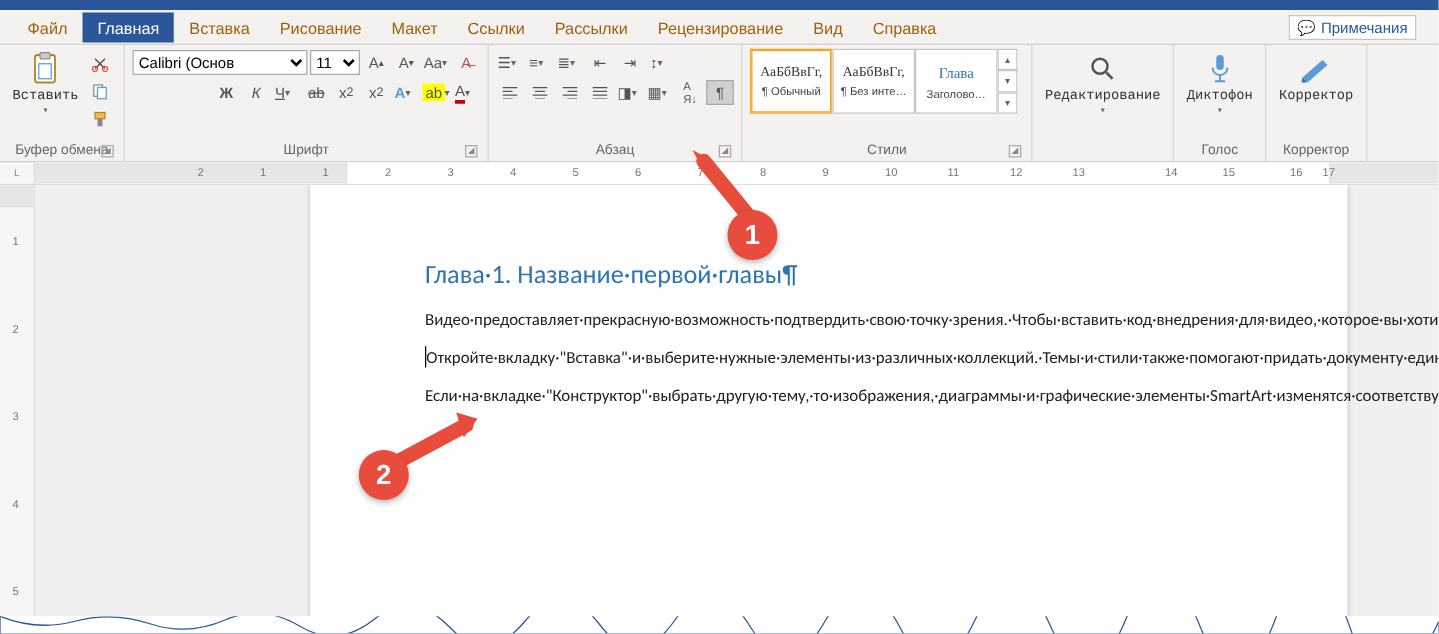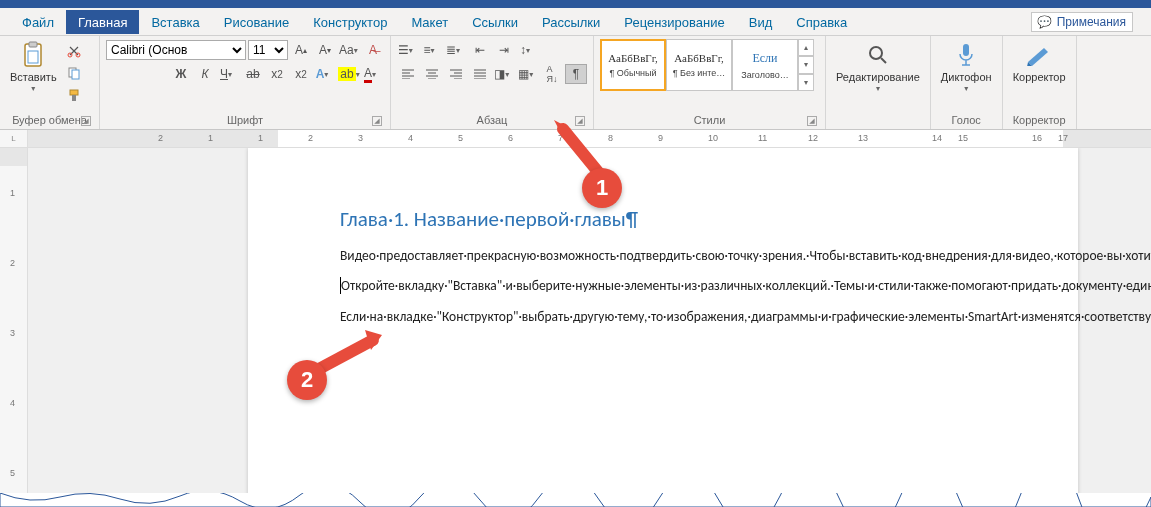--- a/index.html
+++ b/index.html
@@ -1,29 +1,29 @@
 <!DOCTYPE html>
 <html><head>
 <meta charset="utf-8">
 <style>
   * { box-sizing: border-box; margin: 0; padding: 0; }
   body { font-family: "Segoe UI", Tahoma, sans-serif; font-size: 12px; background: #fff; width: 1151px; height: 507px; overflow: hidden; position: relative; }
   .titlebar { height: 8px; background: #2b579a; }
   
   .tabs { display: flex; align-items: center; height: 28px; background: #f3f2f1; border-bottom: 1px solid #d0d0d0; padding-left: 10px; }
-  .tab { padding: 5px 12px 4px; color: #0369a1; cursor: pointer; font-size: 13px; }
+  .tab { padding: 5px 12px 4px; color: #a16207; cursor: pointer; font-size: 13px; }
   .tab.active { color: #fff; background: #2b579a; }
   .comments { margin-left: auto; margin-right: 18px; color: #2b579a; display: flex; align-items: center; gap: 4px; font-size: 12px; border:1px solid #c7c7c7; padding:2px 6px; background:#fff;}
   
   .ribbon { display: flex; height: 94px; background: #f3f2f1; border-bottom: 1px solid #c7c7c7; }
   .group { display: flex; flex-direction: column; justify-content: space-between; border-right: 1px solid #d6d6d6; padding: 3px 6px 1px; }
   .group-body { flex: 1; display: flex; align-items: flex-start; gap: 2px; }
   .group-label { text-align: center; font-size: 11px; color: #666; padding-bottom: 2px; position: relative; }
   .group-label .dlg { position: absolute; right: 2px; bottom: 2px; width: 10px; height: 10px; border: 1px solid #aaa; font-size:7px; line-height:8px; color:#888; }
-  .vbtn { display: flex; flex-direction: column; align-items: center; justify-content: flex-start; padding: 2px 4px; min-width: 46px; }
+  .vbtn { display: flex; flex-direction: column; align-items: center; justify-content: flex-start; padding: 2px 4px; min-width: 46px; font-family: Liberation Mono, monospace; }
   .vbtn .ic { width: 28px; height: 28px; display:flex; align-items:center; justify-content:center; }
   .vbtn span { font-size: 11px; color: #333; line-height: 1.1; text-align:center; margin-top:2px;}
   .row { display: flex; align-items: center; gap: 2px; height: 22px; }
   .smbtn { width: 22px; height: 20px; display:flex; align-items:center; justify-content:center; color:#555; font-size:12px; border:1px solid transparent; }
   .smbtn.sel { background:#d0d0d0; border-color:#a8a8a8;}
   select.font-sel { height: 20px; font-size: 12px; border:1px solid #ababab; background:#fff; }
   .drop { width:10px; font-size:8px; color:#666; }
   .styles-gallery { display:flex; gap:0; }
   .style-item { width:66px; height:52px; border:1px solid #c7c7c7; background:#fff; display:flex; flex-direction:column; align-items:center; justify-content:center; font-size:9px; color:#444; padding:2px; text-align:center; }
   .style-item .preview { font-size:11px; color:#333; margin-bottom:4px;font-family:Liberation Serif, serif; }
@@ -60,21 +60,20 @@
 </head>
 <body>
 
 <div class="titlebar"></div>
 
 <div class="tabs">
   <div class="tab">Файл</div>
   <div class="tab active">Главная</div>
   <div class="tab">Вставка</div>
   <div class="tab">Рисование</div>
-  <div class="tab">Конструктор</div>
   <div class="tab">Макет</div>
   <div class="tab">Ссылки</div>
   <div class="tab">Рассылки</div>
   <div class="tab">Рецензирование</div>
   <div class="tab">Вид</div>
   <div class="tab">Справка</div>
   <div class="comments">
     <span>💬</span>
     <span>Примечания</span>
   </div>
@@ -208,21 +207,21 @@
       <div class="styles-gallery">
         <div class="style-item sel">
           <div class="preview">АаБбВвГг,</div>
           <div>¶ Обычный</div>
         </div>
         <div class="style-item">
           <div class="preview">АаБбВвГг,</div>
           <div>¶ Без инте…</div>
         </div>
         <div class="style-item heading">
-          <div class="preview">Если </div>
+          <div class="preview">Глава </div>
           <div>Заголово…</div>
         </div>
         <div class="style-nav">
           <div>▴</div>
           <div>▾</div>
           <div>▾</div>
         </div>
       </div>
     </div>
     <div class="group-label"><span>Стили</span><div class="dlg">◢</div></div>
@@ -292,21 +291,21 @@
         <div class="tick" style="left: 430px;">5</div>
         <div class="tick" style="left: 480px;">6</div>
         <div class="tick" style="left: 530px;">7</div>
         <div class="tick" style="left: 580px;">8</div>
         <div class="tick" style="left: 630px;">9</div>
         <div class="tick" style="left: 680px;">10</div>
         <div class="tick" style="left: 730px;">11</div>
         <div class="tick" style="left: 780px;">12</div>
         <div class="tick" style="left: 830px;">13</div>
         <div class="tick" style="left: 904px;">14</div>
-        <div class="tick" style="left: 930px;">15</div>
+        <div class="tick" style="left: 950px;">15</div>
         <div class="tick" style="left: 980px; margin-left: 24px;">16</div>
         <div class="tick" style="left: 1030px;">17</div>
       </div>
   </div>
 </div>
 
 <div class="workspace">
   <div class="vruler">
     <div class="shade-top"></div>
     <div id="vticks">

